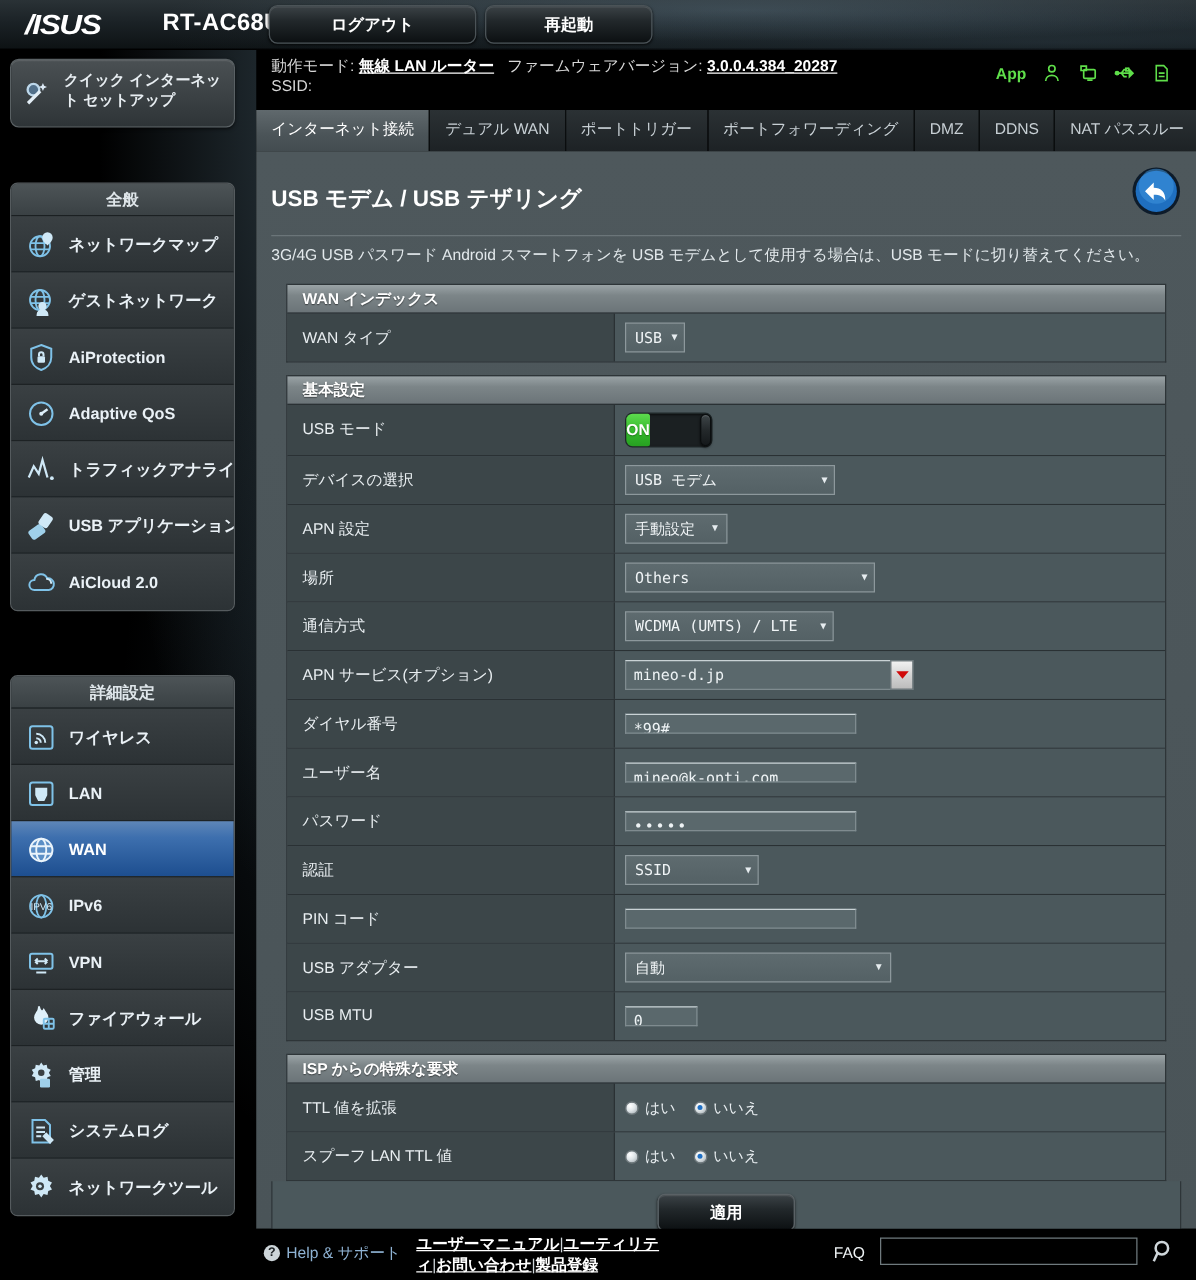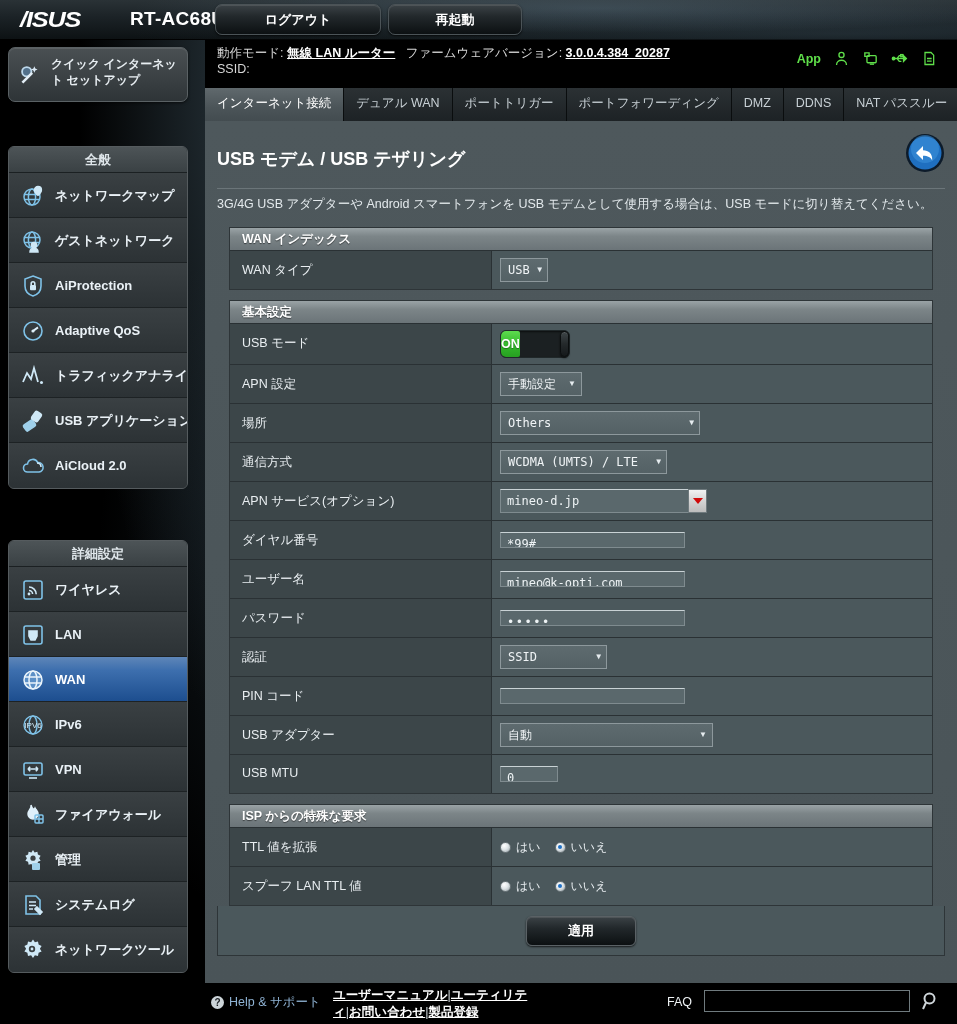--- a/index.html
+++ b/index.html
@@ -184,21 +184,21 @@
     padding:0 6px; display:inline-block; overflow:hidden; white-space:nowrap;
   }
   .txt.w-dial{ width:185px; }
   .txt.w-user{ width:185px; }
   .txt.w-pass{ width:185px; letter-spacing:1.5px;}
   .txt.w-pin{ width:185px; }
   .txt.w-mtu{ width:58px; }
 
   .combo{ position:relative; display:inline-flex; align-items:stretch; }
   .combo .cin{
-    width:188px; height:24px; line-height:22px;
+    width:212px; height:24px; line-height:22px;
     background:#5a686c; border:1px solid #7f8b8f; border-right:none; border-top-color:#c9d2d5;
     color:#eef3f5; font-size:12px; font-family:"DejaVu Sans Mono","Liberation Mono",monospace;
     padding:0 6px;
   }
   .combo .cbtn{
     width:19px; height:24px;
     background: linear-gradient(180deg,#f2f2f2 0%,#d4d4d4 50%,#bcbcbc 100%);
     border:1px solid #6f7a7e; display:flex; align-items:center; justify-content:center;
     cursor:pointer;
   }
@@ -549,21 +549,21 @@
           <svg width="40" height="40" viewBox="0 0 40 40">
             <circle cx="20" cy="20" r="19" fill="#0d1b2a"></circle>
             <circle cx="20" cy="20" r="16.5" fill="#1f6fc0"></circle>
             <circle cx="20" cy="16" r="14" fill="#3e93dd" opacity="0.55"></circle>
             <path d="M18 13l-7 7 7 7v-4.2c5 0 7.6 1.6 9.2 4.6.4-6.6-3.4-10.2-9.2-10.2z" fill="#ffffff"></path>
           </svg>
         </div>
         <div id="headrule"></div>
       </div>
 
-      <div id="pagedesc">3G/4G USB アダプターや Android スマートフォンを USB モデムとして使用する場合は、USB モードに切り替えてください。</div>
+      <div id="pagedesc">3G/4G USB パスワード Android スマートフォンを USB モデムとして使用する場合は、USB モードに切り替えてください。</div>
 
       <div class="formbox">
         <div class="sechdr">WAN インデックス</div>
         <div class="row">
           <div class="k">WAN タイプ</div>
           <div class="v">
             <span class="sel w-usb">USB</span>
           </div>
         </div>
       </div>
@@ -576,20 +576,26 @@
         <div class="row">
           <div class="k">USB モード</div>
           <div class="v">
             <span class="toggle">
               <span class="on">ON</span>
               <span class="knob"></span>
             </span>
           </div>
         </div>
 
+        <div class="row">
+          <div class="k">デバイスの選択</div>
+          <div class="v">
+            <span class="sel w-dev">USB モデム</span>
+          </div>
+        </div>
 
         <div class="row">
           <div class="k">APN 設定</div>
           <div class="v">
             <span class="sel jp w-apn">手動設定</span>
           </div>
         </div>
 
         <div class="row">
           <div class="k">場所</div>

